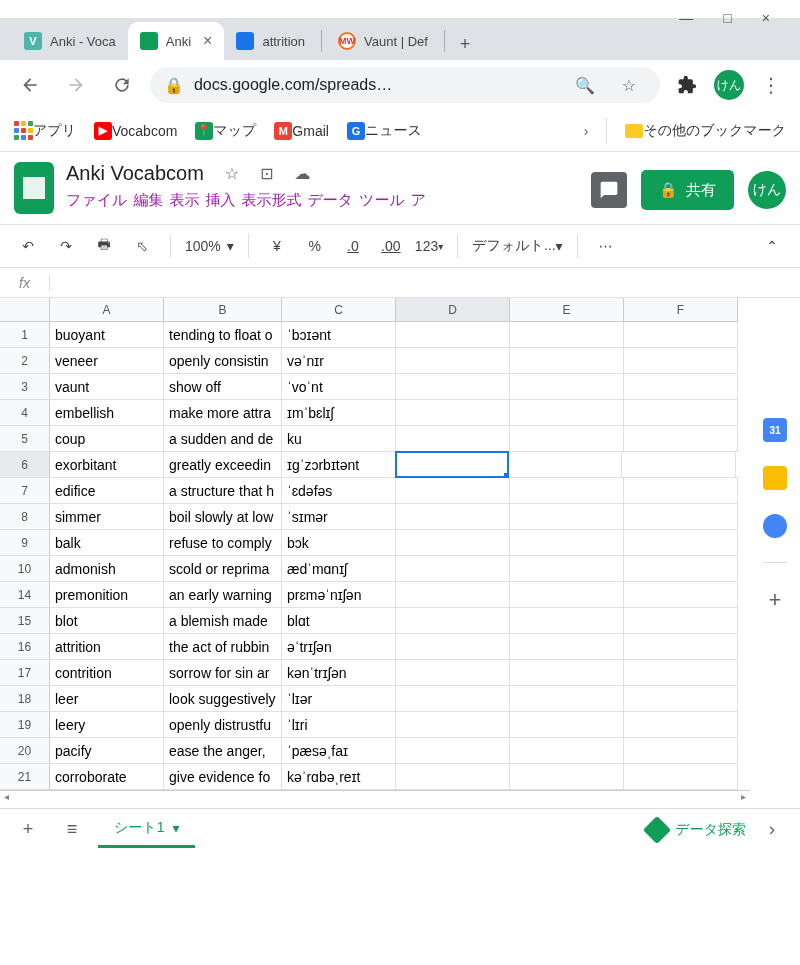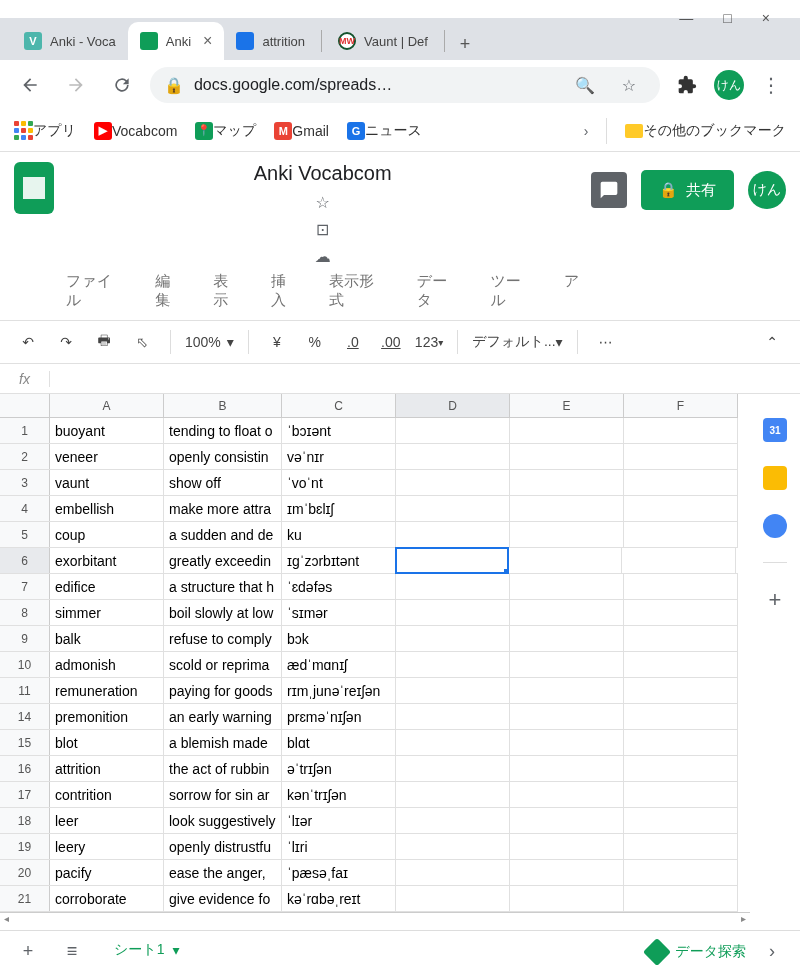--- a/index.html
+++ b/index.html
@@ -10,21 +10,21 @@
 .window-chrome span { color: #555; font-size: 14px; }
 
 
 .tab-strip { height: 42px; background: #dee1e6; display: flex; align-items: flex-end; padding-left: 12px; }
 .tab { height: 38px; display: flex; align-items: center; padding: 0 12px; gap: 8px; font-size: 13px; color: #444; border-radius: 10px 10px 0 0; max-width: 130px; overflow: hidden; white-space: nowrap; }
 .tab.active { background: #fff; }
 .tab-icon { width: 18px; height: 18px; border-radius: 3px; display: flex; align-items: center; justify-content: center; font-size: 11px; color: #fff; font-weight: bold; }
 .tab-icon.green { background: #0f9d58; }
 .tab-icon.teal { background: #4db6ac; }
 .tab-icon.blue { background: #1a73e8; }
-.tab-icon.mw { background: #fff; border: 2px solid #14532d; border-radius: 50%; color: #d33; font-size: 9px; }
+.tab-icon.mw { background: #fff; border: 2px solid #f97316; border-radius: 50%; color: #d33; font-size: 9px; }
 .tab-close { color: #666; font-size: 16px; margin-left: 4px; }
 .new-tab { width: 32px; height: 32px; display: flex; align-items: center; justify-content: center; color: #555; font-size: 18px; }
 .tab-sep { width: 1px; height: 22px; background: #aaa; margin: 0 4px 8px; }
 
 
 .addr-bar { height: 50px; background: #fff; display: flex; align-items: center; padding: 0 12px; gap: 10px; }
 .nav-btn { width: 36px; height: 36px; display: flex; align-items: center; justify-content: center; color: #5f6368; }
 .nav-btn.disabled { color: #bbb; }
 .omnibox { flex: 1; height: 36px; background: #f1f3f4; border-radius: 18px; display: flex; align-items: center; padding: 0 14px; gap: 10px; color: #202124; font-size: 16px; }
 .omnibox .lock { color: #5f6368; }
@@ -48,24 +48,24 @@
 .bm-apps span:nth-child(9){background:#ea4335;}
 .bm-chevron { margin-left: auto; color:#5f6368; }
 .bm-sep { width:1px; height:26px; background:#ddd; }
 .bm-folder { width:18px; height:14px; background:#ffca28; border-radius:2px; }
 
 
 .sheets-app { position: relative; }
 .sheets-header { display: flex; align-items: flex-start; padding: 10px 14px 0; gap: 12px; }
 .sheets-logo { width: 40px; height: 52px; background: #0f9d58; border-radius: 6px; position: relative; display:flex; align-items:center; justify-content:center; }
 .sheets-logo::after{ content:""; width:22px; height:22px; background:#fff; opacity:0.9;}
-.doc-title-row { display: flex; align-items: center; gap: 8px; flex-direction: column; }
+.doc-title-row { display: flex; align-items: center; gap: 21px; }
 .doc-title { font-size: 20px; color: #202124; }
 .doc-icon { color: #5f6368; font-size: 16px; }
-.menu-row { display: flex; gap: 28px; font-size: 15px; color: #737373; margin-top: 6px; }
+.menu-row { display: flex; gap: 6px; font-size: 15px; color: #a21caf; margin-top: 6px; }
 .doc-info { flex: 1; }
 .right-actions { display: flex; align-items: center; gap: 14px; margin-left:auto; margin-top:8px;}
 .comment-btn { width: 36px; height: 36px; background: #5f6368; border-radius: 4px; display:flex; align-items:center; justify-content:center; color:#fff;}
 .share-btn { height: 40px; background: #0f9d58; color: #fff; border-radius: 5px; padding: 0 18px; display: flex; align-items: center; gap: 8px; font-size: 15px; font-weight:500;}
 .user-avatar { width: 38px; height: 38px; border-radius: 50%; background: #0f9d58; color:#fff; display:flex; align-items:center; justify-content:center; font-size:14px;}
 
 
 .toolbar { height: 44px; border-top: 1px solid #e0e0e0; border-bottom: 1px solid #e0e0e0; display: flex; align-items: center; padding: 0 14px; gap: 10px; color: #444; font-size: 14px; margin-top:10px;}
 .tb { display:flex; align-items:center; justify-content:center; width:28px; height:28px; color:#444;}
 .tb-sep { width:1px; height:24px; background:#ddd; margin:0 4px;}
@@ -393,29 +393,20 @@
           <div class="row">
     <div class="row-h ">10</div>
             <div class="cell col-A ">admonish</div>
             <div class="cell col-B ">scold or reprima</div>
             <div class="cell col-C ">ædˈmɑnɪʃ</div>
             <div class="cell col-D "></div>
             <div class="cell col-E "></div>
             <div class="cell col-F "></div>
           </div>
           <div class="row">
-    <div class="row-h ">11</div>
-            <div class="cell col-A ">remuneration</div>
-            <div class="cell col-B ">paying for goods</div>
-            <div class="cell col-C ">rɪmˌjunəˈreɪʃən</div>
-            <div class="cell col-D "></div>
-            <div class="cell col-E "></div>
-            <div class="cell col-F "></div>
-          </div>
-          <div class="row">
     <div class="row-h ">14</div>
             <div class="cell col-A ">premonition</div>
             <div class="cell col-B ">an early warning</div>
             <div class="cell col-C ">prɛməˈnɪʃən</div>
             <div class="cell col-D "></div>
             <div class="cell col-E "></div>
             <div class="cell col-F "></div>
           </div>
           <div class="row">
     <div class="row-h ">15</div>

